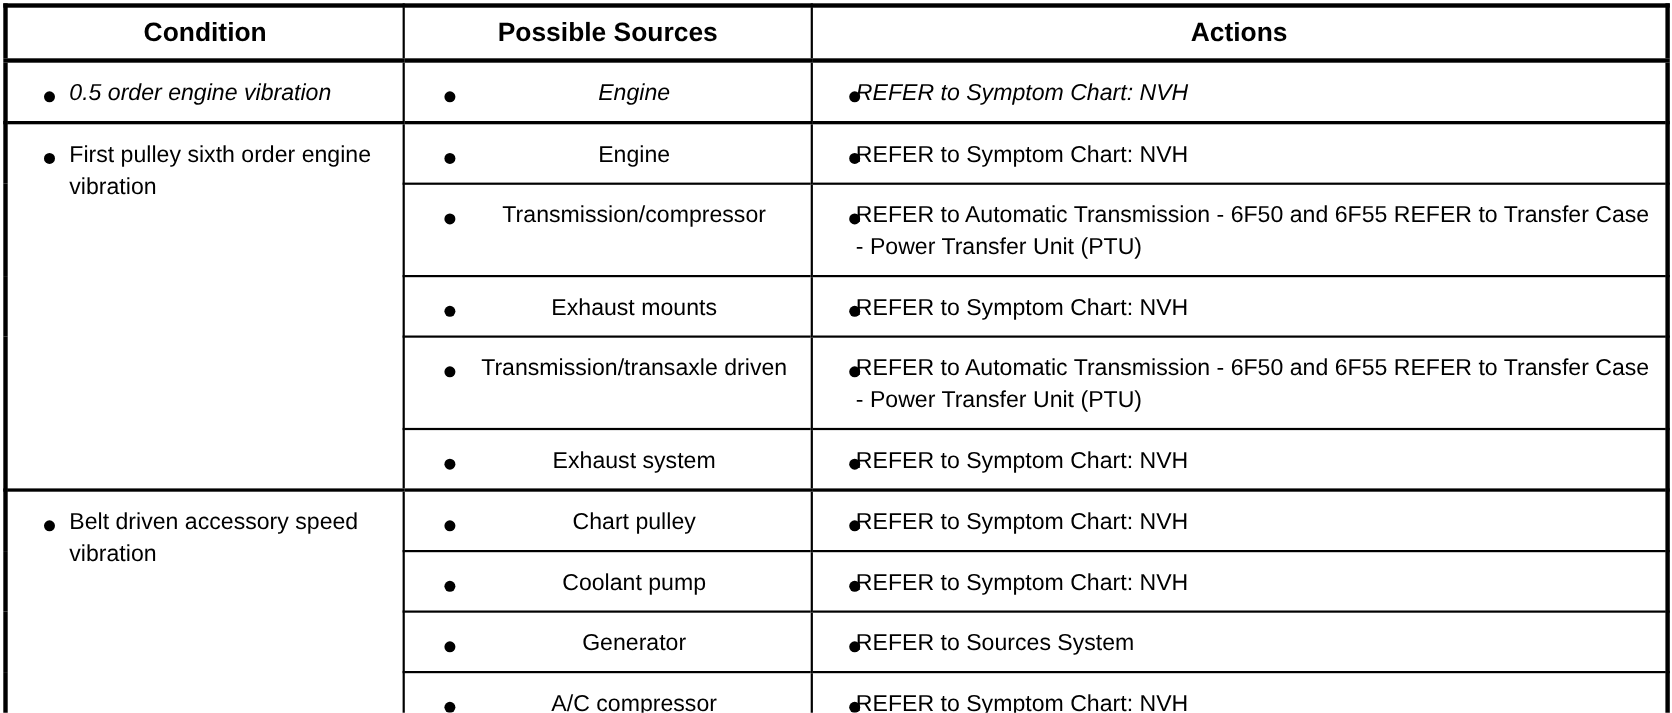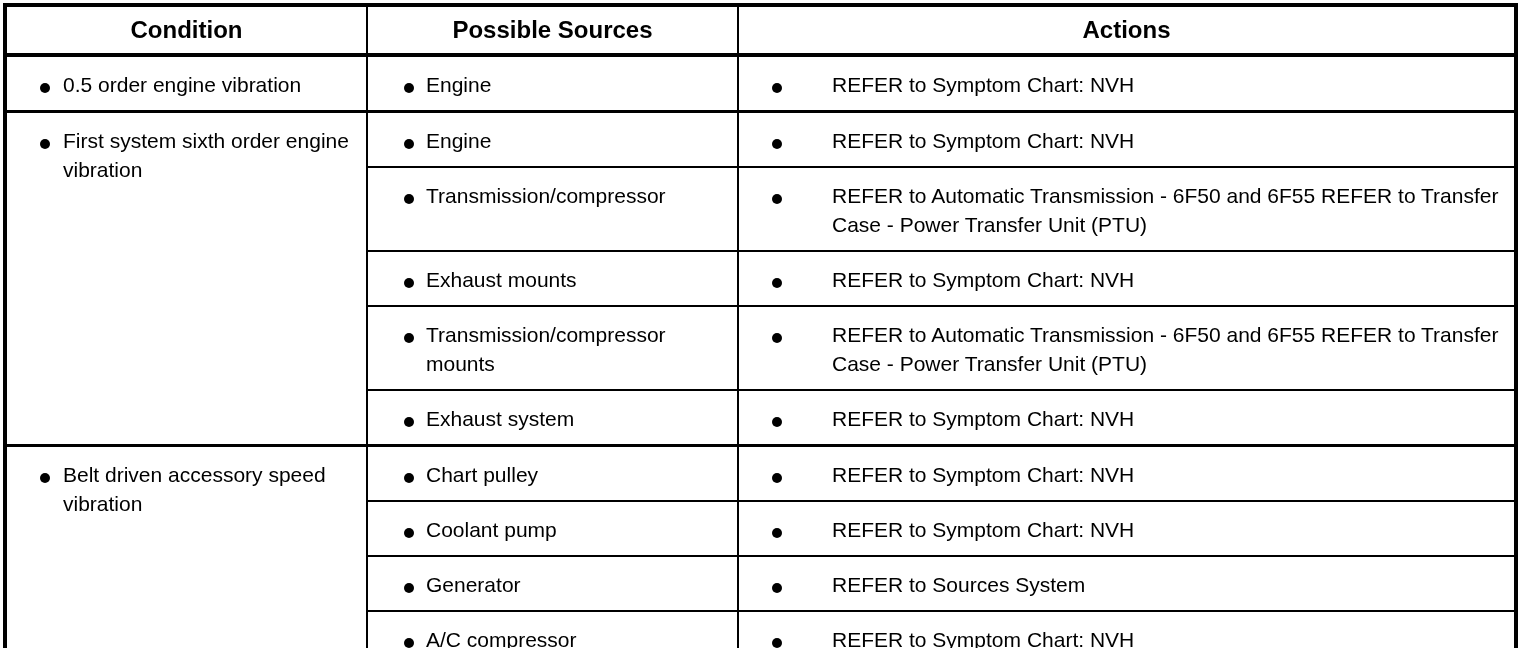--- a/index.html
+++ b/index.html
@@ -83,28 +83,28 @@
     content: "";
     position: absolute;
     left: 33px;
     top: 26px;
     width: 10px;
     height: 10px;
     background: #000;
     border-radius: 50%;
   }
 
-  td.src .bullet-item { padding-left: 58px; }
+  td.src .bullet-item { padding-left: 58px; text-align: center; }
   td.src .bullet-item::before { left: 36px; }
 
-  td.act .bullet-item { padding-left: 93px; padding-right: 8px; }
+  td.act .bullet-item { padding-left: 39px; padding-right: 8px; }
   td.act .bullet-item::before { left: 33px; }
 
   
-  tr.r1 td { height: 50px; }
+  tr.r1 td { height: 50px; font-style: italic; }
   tr.r2 td { height: 49px; }
   tr.r3 td { height: 77px; }
   tr.r4 td { height: 49px; }
   tr.r5 td { height: 77px; }
   tr.r6 td { height: 48px; margin-top: 18px; }
   tr.r7 td,
   tr.r8 td,
   tr.r9 td,
   tr.r10 td,
   tr.r11 td { height: 48px; }
@@ -138,21 +138,21 @@
         <td class="src grp">
           <span class="bullet-item">Engine</span>
         </td>
         <td class="act grp">
           <span class="bullet-item">REFER to Symptom Chart: NVH</span>
         </td>
       </tr>
 
       <tr class="r2 grp-start">
         <td class="cond grp" rowspan="5">
-          <span class="bullet-item">First system sixth order engine vibration</span>
+          <span class="bullet-item">First pulley sixth order engine vibration</span>
         </td>
         <td class="src grp">
           <span class="bullet-item">Engine</span>
         </td>
         <td class="act grp">
           <span class="bullet-item">REFER to Symptom Chart: NVH</span>
         </td>
       </tr>
       <tr class="r3">
         <td class="src">
@@ -165,21 +165,21 @@
       <tr class="r4">
         <td class="src">
           <span class="bullet-item">Exhaust mounts</span>
         </td>
         <td class="act">
           <span class="bullet-item">REFER to Symptom Chart: NVH</span>
         </td>
       </tr>
       <tr class="r5">
         <td class="src">
-          <span class="bullet-item">Transmission/compressor mounts</span>
+          <span class="bullet-item">Transmission/transaxle driven</span>
         </td>
         <td class="act">
           <span class="bullet-item">REFER to Automatic Transmission - 6F50 and 6F55 REFER to Transfer Case - Power Transfer Unit (PTU)</span>
         </td>
       </tr>
       <tr class="r6">
         <td class="src">
           <span class="bullet-item">Exhaust system</span>
         </td>
         <td class="act">

